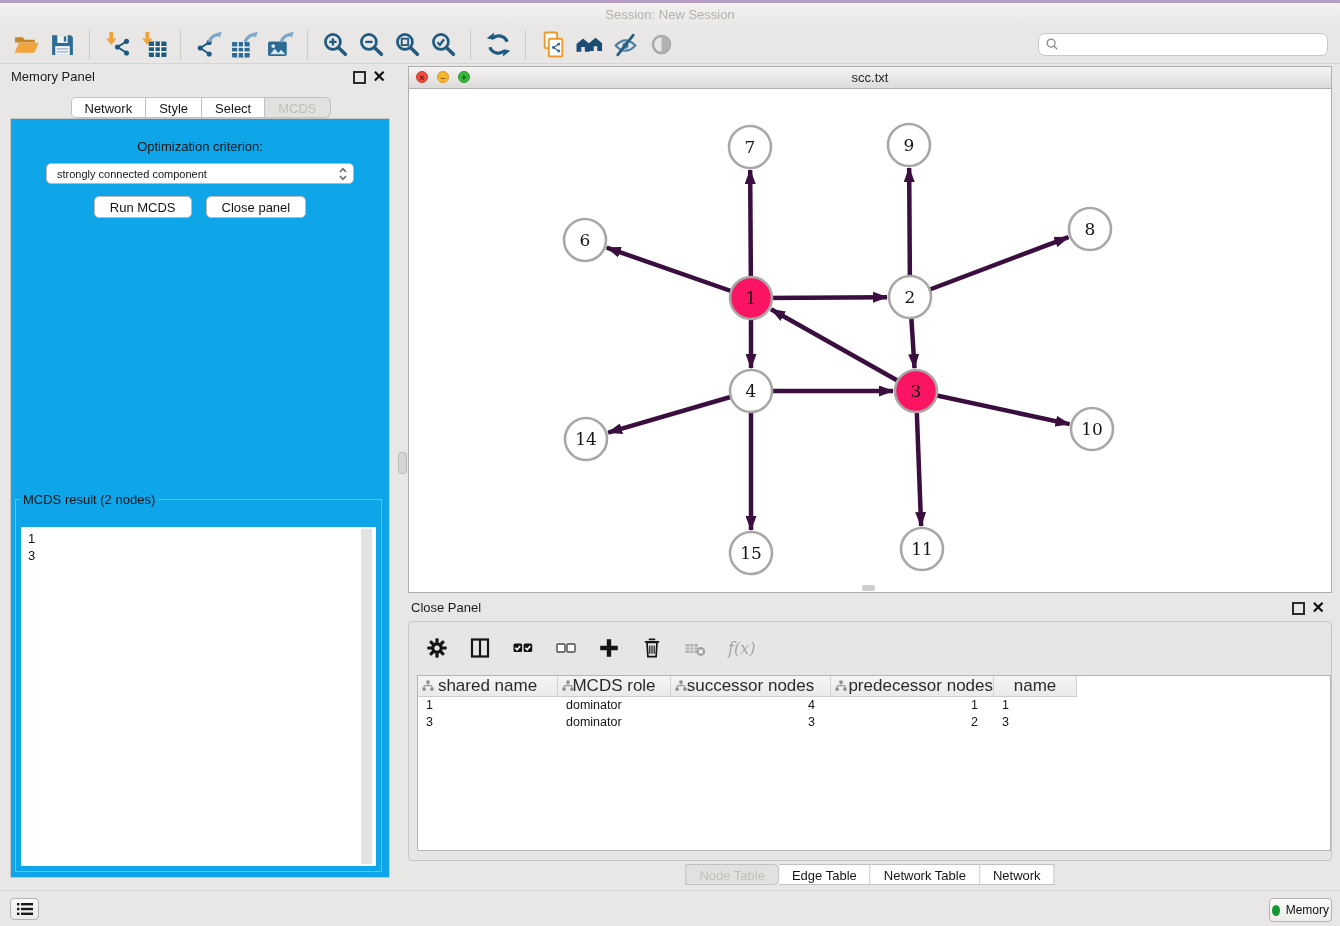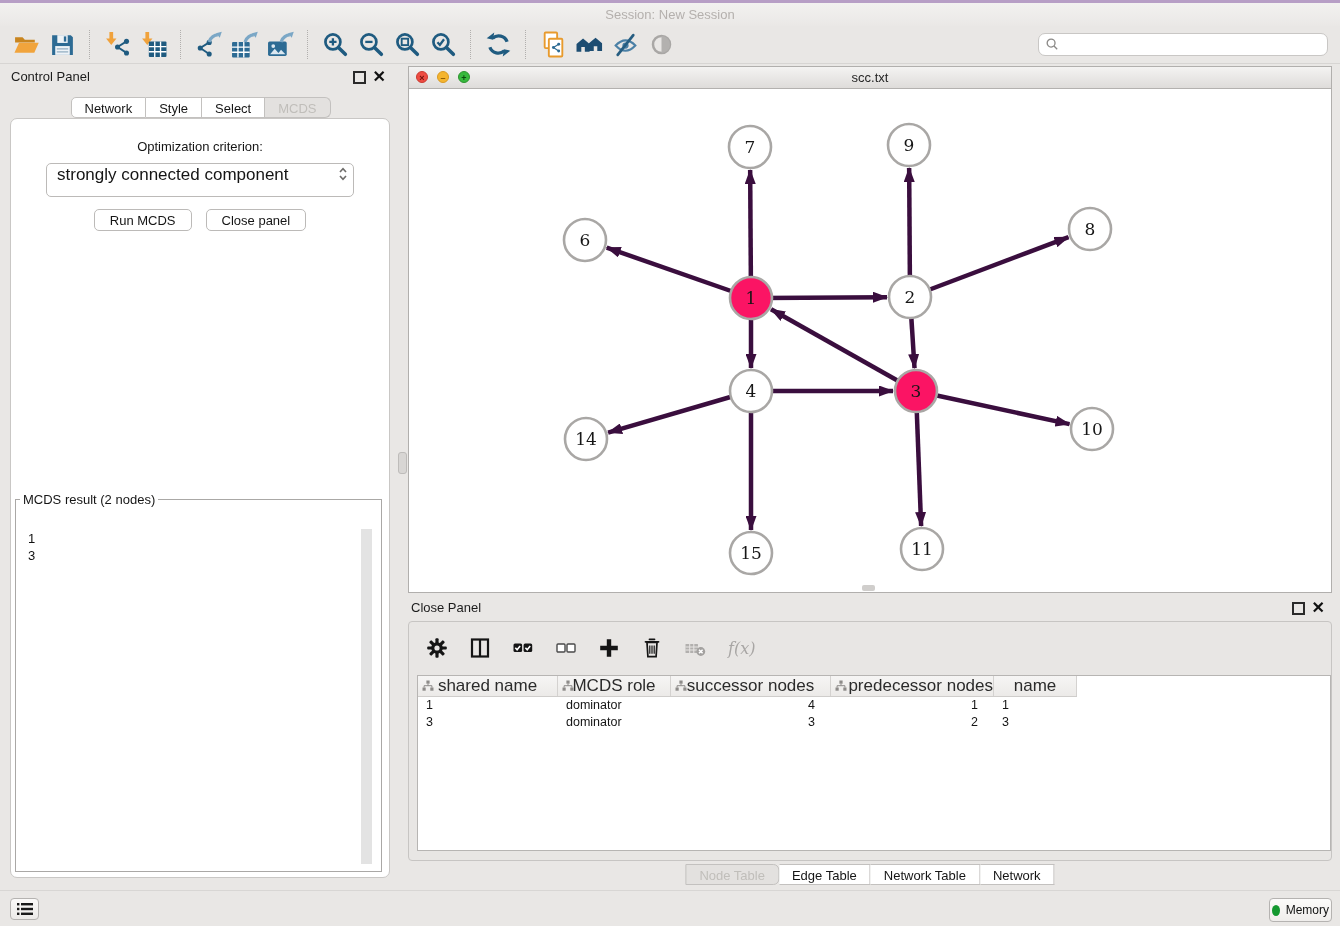--- a/index.html
+++ b/index.html
@@ -27,24 +27,24 @@
   .float-box{position:absolute;right:27px;top:5px;width:9px;height:9px;border:2px solid #2a2a2a;}
   .close-x{position:absolute;right:7px;top:0;font-size:16px;font-weight:bold;color:#111;line-height:22px;}
 
   
   .cp{position:absolute;left:8px;top:66px;width:385px;height:814px;}
   .cp-tabs{position:absolute;top:31px;left:50%;transform:translateX(-50%);display:flex;height:21px;z-index:2;}
   .tab{font-size:13px;line-height:21px;padding:0 13px;background:#fff;border:1px solid #c3c1bf;border-left:none;
        color:#161616;white-space:nowrap;}
   .tab:first-child{border-left:1px solid #c3c1bf;border-radius:5px 0 0 5px;text-align:right;}
   .tab.selected{background:#e3e1df;color:#c0beba;border-radius:0 6px 6px 0;}
-  .cp-content{position:absolute;top:52px;left:2px;right:3px;bottom:2px;background:#ffffff;border:1px solid #c9c7c5;border-radius:7px;}
+  .cp-content{position:absolute;top:52px;left:2px;right:3px;bottom:2px;background:#0ea5e9;border:1px solid #c9c7c5;border-radius:0;}
   .crit-label{margin-top:20px;text-align:center;font-size:13px;color:#151515;}
-  .crit-select{margin:9px auto 0;width:308px;height:34px;background:#fff;border:1px solid #bcbab8;border-radius:5px;
-               position:relative;font-size:17px;line-height:21px;padding-left:10px;box-sizing:border-box;color:#151515;}
+  .crit-select{margin:9px auto 0;width:308px;height:21px;background:#fff;border:1px solid #bcbab8;border-radius:5px;
+               position:relative;font-size:11px;line-height:21px;padding-left:10px;box-sizing:border-box;color:#151515;}
   .crit-select .stepper{position:absolute;right:5px;top:2px;width:10px;height:16px;}
   .btn-row{display:flex;justify-content:center;gap:14px;margin-top:12px;}
   .pbtn{height:22px;padding:0 15px;background:#fff;border:1px solid #bcbab8;border-radius:5px;font-size:13px;color:#151515;text-align:right;}
   .result-box{position:absolute;left:4px;right:7px;top:373px;bottom:5px;border:1px solid #aaa8a6;margin:0;padding:0;}
   .result-box legend{font-size:13px;margin-left:4px;padding:0 3px;color:#151515;}
   .result-inner{position:absolute;left:5px;right:5px;top:20px;bottom:5px;background:#fff;}
   .result-text{position:absolute;left:7px;top:3px;font-size:13px;line-height:17px;color:#111;white-space:pre;}
   .result-scroll{position:absolute;right:4px;top:2px;bottom:2px;width:11px;background:#e3e3e3;}
 
   
@@ -283,21 +283,21 @@
       <svg viewBox="0 0 16 16">
           <circle cx="6.5" cy="6.5" r="4.2" fill="none" stroke="#8a8886" stroke-width="1.4"></circle>
           <path d="M9.6 9.6l3.4 3.4" stroke="#8a8886" stroke-width="1.4"></path>
         </svg>
       <input placeholder="" style="">
     </div>
   </div>
 
   <div class="cp">
     <div class="panel-head">
-      <span>Control Panel</span>
+      <span>Memory Panel</span>
       <span class="float-box"></span>
       <span class="close-x">✕</span>
     </div>
     <div class="cp-tabs" id="cp-tabs">
         <div class="tab">Network</div>
         <div class="tab">Style</div>
         <div class="tab">Select</div>
         <div class="tab selected">MCDS</div>
       </div>
     <div class="cp-content">

